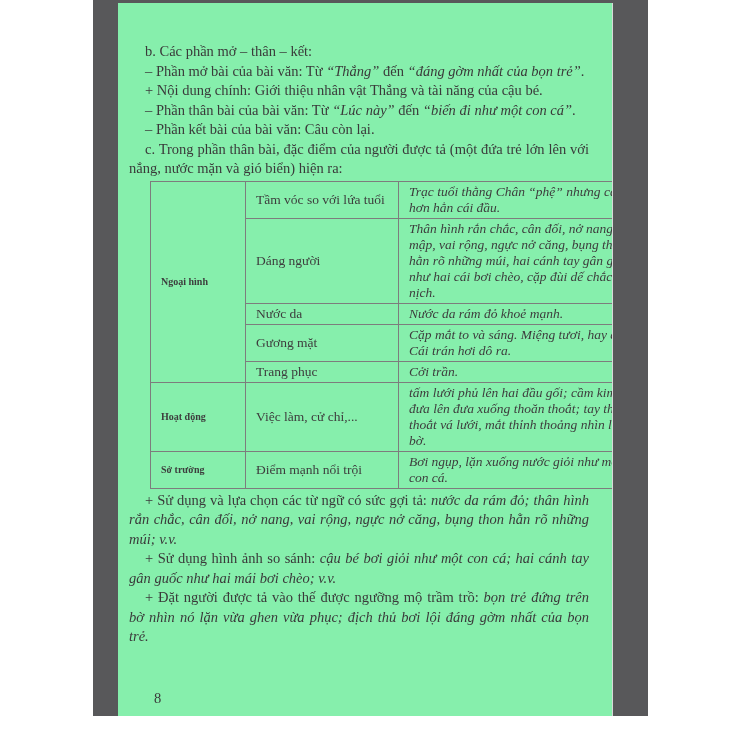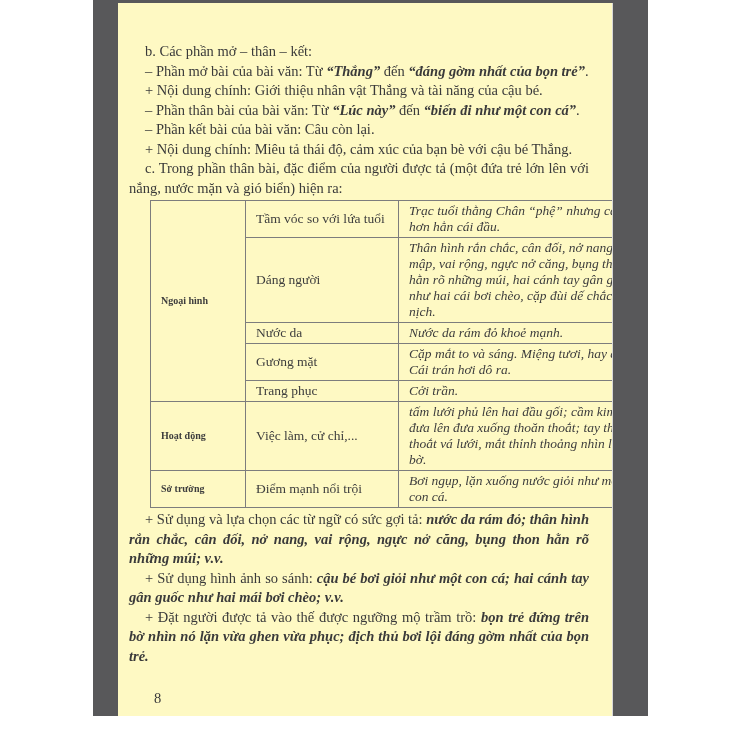--- a/index.html
+++ b/index.html
@@ -6,29 +6,29 @@
   body{
     width:736px;height:736px;background:#ffffff;position:relative;
     font-family:"Liberation Serif","DejaVu Serif",serif;
   }
   .photo{
     position:absolute;left:93px;top:0;width:555px;height:716px;
     background:#58585a;
   }
   .book-page{
     position:absolute;left:25px;top:3px;width:494px;height:713px;
-    background:#fef9c3;overflow:hidden;
+    background:#86efac;overflow:hidden;
     border-right:1px solid #d8d8d8;
   }
   .content{
     padding:39px 23px 0 11px;
     color:#3a3a3a;font-size:14.5px;line-height:19.5px;text-align:justify;
   }
   p{margin:0;text-indent:16px;}
-  .it{font-style:italic;font-weight:bold;}
+  .it{font-style:italic;}
   table.desc{
     border-collapse:collapse;margin:2px 0 2px 21px;width:436px;
     font-size:13.5px;line-height:16px;color:#3d3d3d;table-layout:fixed;
   }
   table.desc td{
     border:1px solid #7d7d7d;padding:2px 10px;vertical-align:middle;
     text-align:left;text-indent:0;
   }
   td.cat{width:74px;font-weight:bold;padding:2px 2px 2px 4px;font-size:10px;}
   td.lbl{width:132px;}
@@ -48,21 +48,20 @@
 
       <p><span>– Phần mở bài của bài văn: Từ </span><span class="it">“Thắng”</span><span> đến </span><span class="it">“đáng gờm nhất của bọn trẻ”</span><span>.</span></p>
 
       <p>+ Nội dung chính: Giới thiệu nhân vật Thắng và tài năng của cậu bé.</p>
 
       <p><span>– Phần thân bài của bài văn: Từ </span><span class="it">“Lúc này”</span><span> đến </span><span class="it">“biến đi như một con cá”</span><span>.</span></p>
 
 
       <p>– Phần kết bài của bài văn: Câu còn lại.</p>
 
-      <p>+ Nội dung chính: Miêu tả thái độ, cảm xúc của bạn bè với cậu bé Thắng.</p>
 
       <p>c. Trong phần thân bài, đặc điểm của người được tả (một đứa trẻ lớn lên với nắng, nước mặn và gió biển) hiện ra:</p>
 
       <table class="desc">
         <tbody>
             <tr>
           <td class="cat" rowspan="5">Ngoại hình</td>
           <td class="lbl">Tầm vóc so với lứa tuổi</td>
           <td class="val">Trạc tuổi thằng Chân “phệ” nhưng cao hơn hẳn cái đầu.</td>
         </tr>

